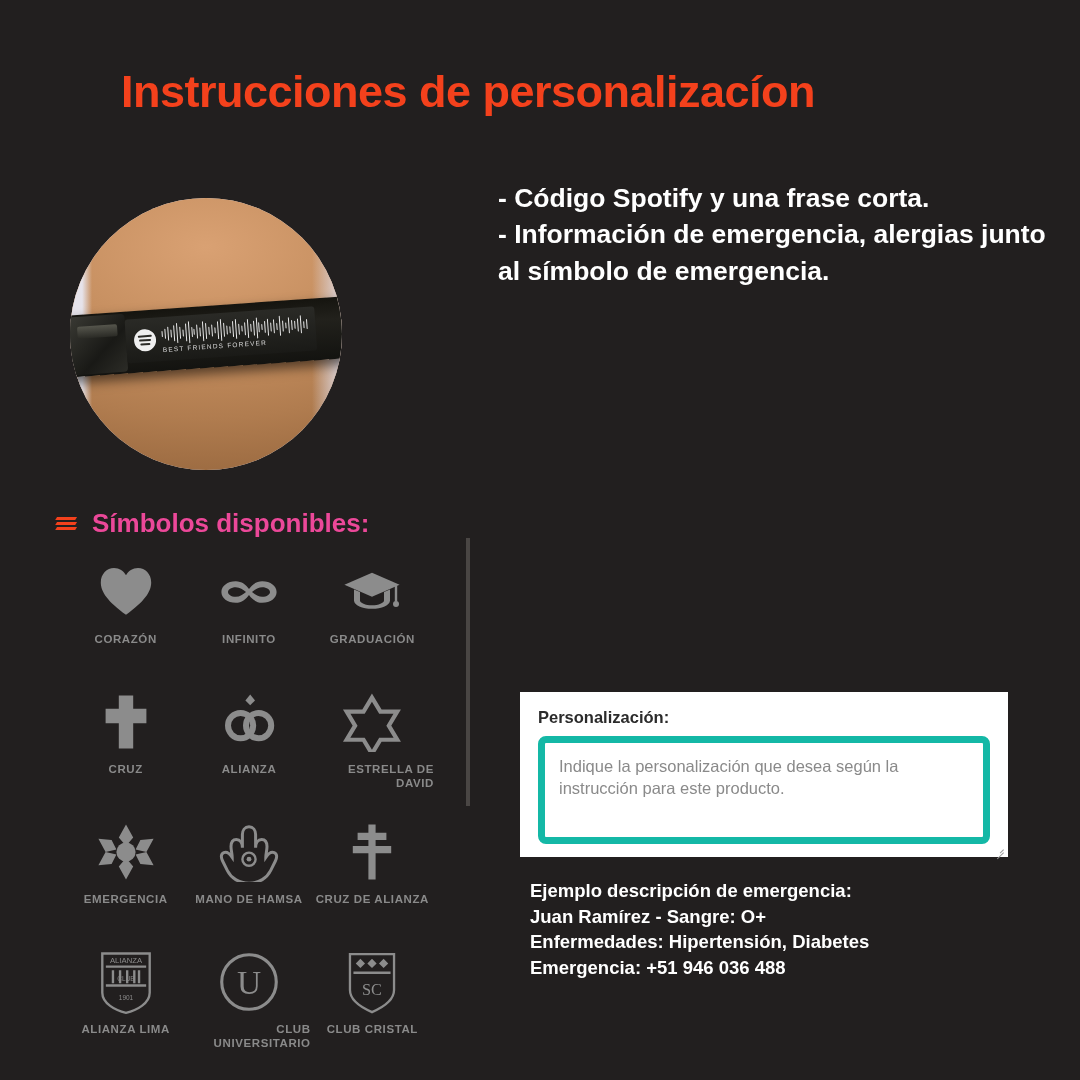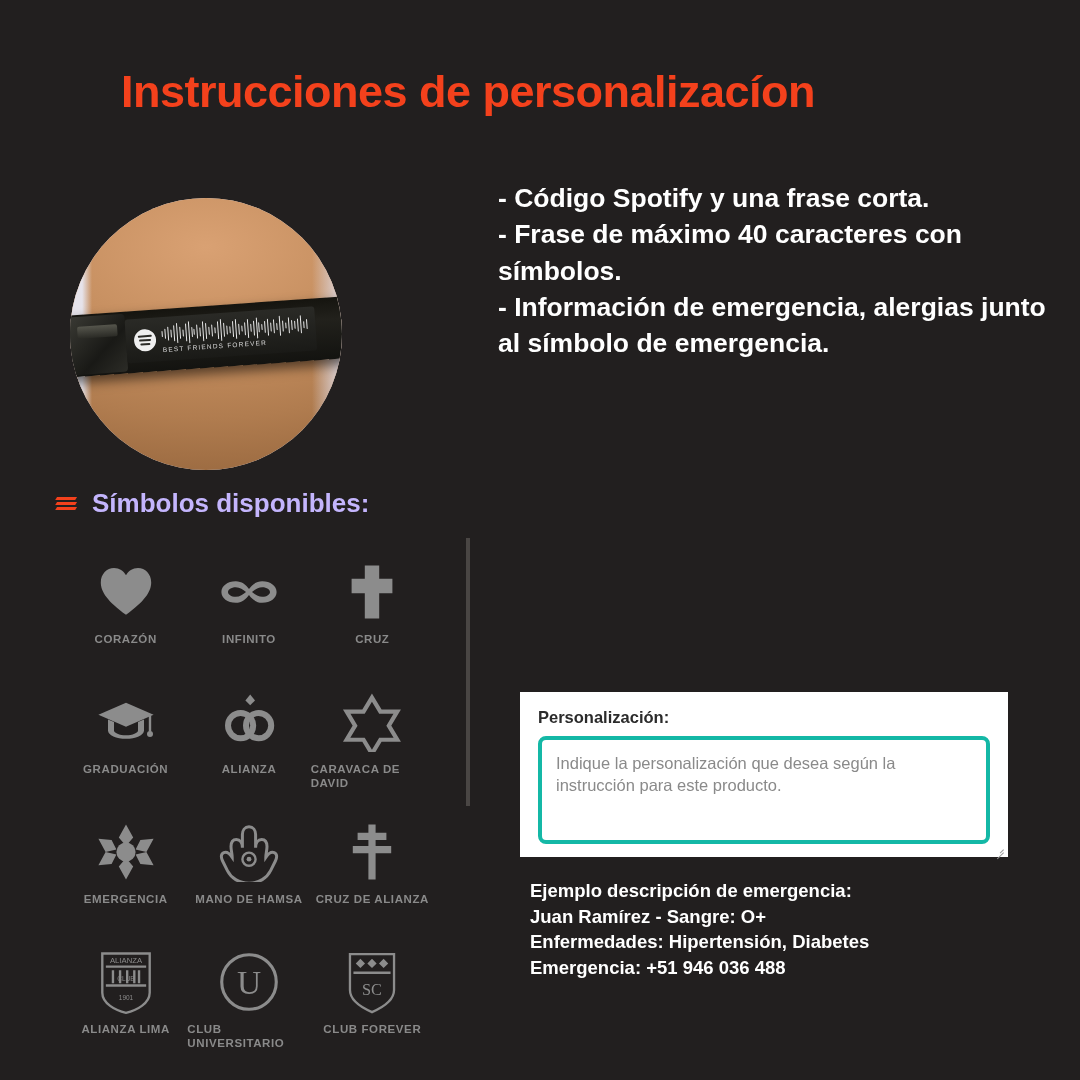--- a/index.html
+++ b/index.html
@@ -113,23 +113,23 @@
     width: 560px;
     color: #ffffff;
     font-size: 26.5px;
     font-weight: bold;
     line-height: 1.37;
   }
 
   
   .sym-head {
     position: absolute;
-    top: 488px; left: 56px;
+    top: 508px; left: 56px;
     display: flex; align-items: center; gap: 14px;
-    color: #c4b5fd; font-size: 26px; font-weight: bold;
+    color: #ec4899; font-size: 26px; font-weight: bold;
   }
   .bullet {
     width: 22px; height: 16px; position: relative; flex: none;
   }
   .bullet i {
     position: absolute; left: 0; width: 20px; height: 3.4px;
     background: #f4411c; transform: skewX(-32deg);
   }
   .bullet i:nth-child(1){ top: 1px; }
   .bullet i:nth-child(2){ top: 6.3px; }
@@ -150,21 +150,21 @@
   .sym-art {
     height: 72px; display: flex; align-items: center; justify-content: center;
     color: #8c8c8c;
   }
   .sym-label {
     margin-top: 4px;
     color: #8a8a8a;
     font-size: 11.5px;
     font-weight: bold;
     letter-spacing: 0.6px;
-    text-align: left;
+    text-align: right;
     line-height: 1.22;
   }
 
   
   .divider {
     position: absolute;
     left: 466px; top: 538px;
     width: 4px; height: 268px;
     background: #4a4644;
   }
@@ -194,21 +194,21 @@
     width: 488px; height: 165px;
     background: #ffffff;
     padding: 16px 18px 14px 18px;
   }
   .form-label {
     color: #2b2b2b; font-size: 16.5px; font-weight: bold;
     margin-bottom: 9px;
   }
   .textarea {
     width: 452px; height: 108px;
-    border: 4px solid #14b8a6;
+    border: 7px solid #14b8a6;
     border-radius: 8px;
     padding: 12px 14px;
     color: #8a8a8a;
     font-size: 16.5px;
     line-height: 1.36;
     position: relative;
     background: #fff;
   }
   .resize {
     position: absolute; right: 4px; bottom: 3px;
@@ -300,21 +300,20 @@
             <span style="height: 7px;"></span>
             <span style="height: 10px;"></span>
           </div>
         <div class="plate-text">BEST FRIENDS FOREVER</div>
       </div>
     </div>
   </div>
 
   <div class="right-top">
     <div>- Código Spotify y una frase corta.</div>
-    <div>- Frase de máximo 40 caracteres con símbolos.</div>
     <div>- Información de emergencia, alergias junto al símbolo de emergencia.</div>
   </div>
 
   <div class="sym-head">
     <span class="bullet">
         <i></i>
         <i></i>
         <i></i>
       </span>
     <span>Símbolos disponibles:</span>
@@ -335,53 +334,53 @@
         <div class="sym-art">
           <svg width="60" height="60" viewBox="0 0 100 100" fill="#8c8c8c">
             <path d="M28 32 C14 32 4 40 4 50 C4 60 14 68 28 68 C38 68 45 62 50 55 C55 62 62 68 72 68 C86 68 96 60 96 50 C96 40 86 32 72 32 C62 32 55 38 50 45 C45 38 38 32 28 32 Z M28 42 C35 42 40 46 45 50 C40 54 35 58 28 58 C20 58 15 54 15 50 C15 46 20 42 28 42 Z M72 42 C80 42 85 46 85 50 C85 54 80 58 72 58 C65 58 60 54 55 50 C60 46 65 42 72 42 Z"></path>
           </svg>
         </div>
         <div class="sym-label">INFINITO</div>
       </div>
       <div class="sym-cell">
         <div class="sym-art">
           <svg width="60" height="60" viewBox="0 0 100 100" fill="#8c8c8c">
-            <path d="M38 6 h24 v22 h22 v24 h-22 v42 h-24 v-42 h-22 v-24 h22 z"></path>
-          </svg>
-        </div>
-        <div class="sym-label">CRUZ</div>
-      </div>
-      <div class="sym-cell">
-        <div class="sym-art">
-          <svg width="60" height="60" viewBox="0 0 100 100" fill="#8c8c8c">
             <path d="M50 18 L96 38 L50 58 L4 38 Z"></path>
             <path d="M20 46 v18 c0 8 14 14 30 14 s30-6 30-14 V46 l-10 4 v14 c0 4-9 8-20 8 s-20-4-20-8 V50 Z"></path>
             <rect x="88" y="40" width="4" height="26"></rect>
             <circle cx="90" cy="70" r="5"></circle>
           </svg>
         </div>
         <div class="sym-label">GRADUACIÓN</div>
       </div>
       <div class="sym-cell">
         <div class="sym-art">
           <svg width="60" height="60" viewBox="0 0 100 100" fill="#8c8c8c">
+            <path d="M38 6 h24 v22 h22 v24 h-22 v42 h-24 v-42 h-22 v-24 h22 z"></path>
+          </svg>
+        </div>
+        <div class="sym-label">CRUZ</div>
+      </div>
+      <div class="sym-cell">
+        <div class="sym-art">
+          <svg width="60" height="60" viewBox="0 0 100 100" fill="#8c8c8c">
             <path d="M36 30 a26 26 0 1 0 0 52 a26 26 0 1 0 0 -52 Z m0 10 a16 16 0 1 1 0 32 a16 16 0 1 1 0 -32 Z"></path>
             <path d="M66 30 a26 26 0 1 0 0 52 a26 26 0 1 0 0 -52 Z m0 10 a16 16 0 1 1 0 32 a16 16 0 1 1 0 -32 Z"></path>
             <path d="M44 14 l8 -10 l8 10 l-8 8 z"></path>
           </svg>
         </div>
         <div class="sym-label">ALIANZA</div>
       </div>
       <div class="sym-cell">
         <div class="sym-art">
           <svg width="60" height="60" viewBox="0 0 100 100" fill="#8c8c8c">
             <path d="M50 6 L68 36 h36 L86 66 l18 30 H68 L50 126 L32 96 H-4 L14 66 L-4 36 h36 Z" transform="scale(0.78) translate(14,6)" fill="none" stroke="#8c8c8c" stroke-width="9"></path>
           </svg>
         </div>
-        <div class="sym-label">CARAVACA DE DAVID</div>
+        <div class="sym-label">ESTRELLA DE DAVID</div>
       </div>
       <div class="sym-cell">
         <div class="sym-art">
           <svg width="60" height="60" viewBox="0 0 100 100" fill="#8c8c8c">
             <path d="M50 4 L62 26 L50 40 L38 26 Z M96 28 L84 50 L66 46 L74 30 Z M96 72 L74 70 L66 54 L84 50 Z M50 96 L38 74 L50 60 L62 74 Z M4 72 L26 70 L34 54 L16 50 Z M4 28 L16 50 L34 46 L26 30 Z"></path>
             <circle cx="50" cy="50" r="16"></circle>
           </svg>
         </div>
         <div class="sym-label">EMERGENCIA</div>
       </div>
@@ -428,21 +427,21 @@
       </div>
       <div class="sym-cell">
         <div class="sym-art">
           <svg width="58" height="64" viewBox="0 0 100 108" fill="none" stroke="#8c8c8c" stroke-width="4">
             <path d="M12 6 h76 v62 c0 20 -24 32 -38 38 C36 100 12 88 12 68 Z"></path>
             <path d="M22 22 l8 -8 l8 8 l-8 8 z M42 22 l8 -8 l8 8 l-8 8 z M62 22 l8 -8 l8 8 l-8 8 z" fill="#8c8c8c" stroke="none"></path>
             <path d="M18 38 h64"></path>
             <text x="50" y="76" font-size="28" fill="#8c8c8c" stroke="none" text-anchor="middle" font-family="Liberation Serif">SC</text>
           </svg>
         </div>
-        <div class="sym-label">CLUB FOREVER</div>
+        <div class="sym-label">CLUB CRISTAL</div>
       </div>
     </div>
 
 
   <div class="form-box">
     <div class="form-label">Personalización:</div>
     <div class="textarea" placeholder="Indique la personalización que desea según la instrucción para este producto.">Indique la personalización que desea según la instrucción para este producto.</div>
     <div class="resize">
         <i></i>
         <i></i>

